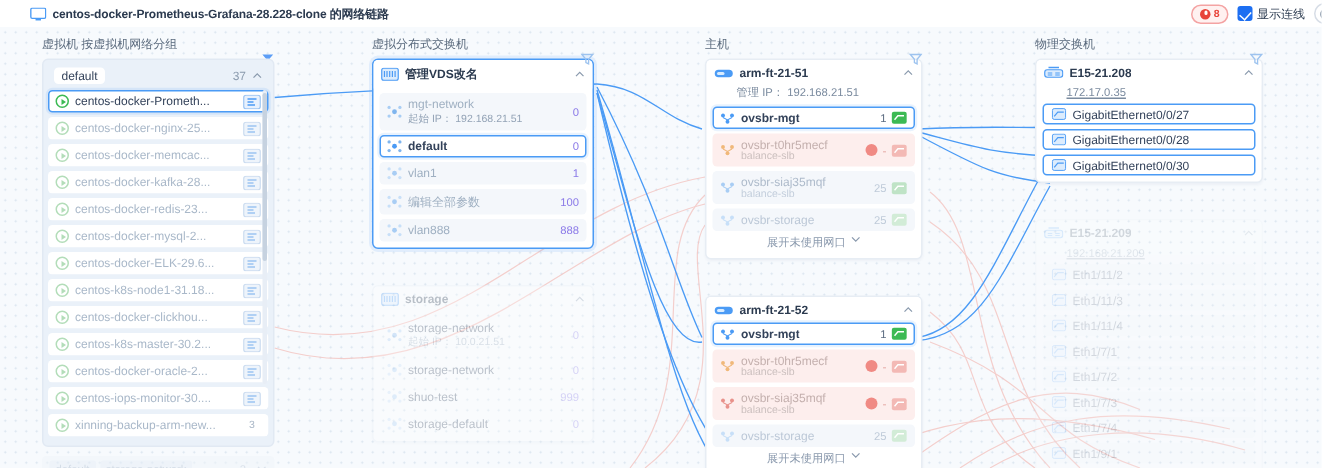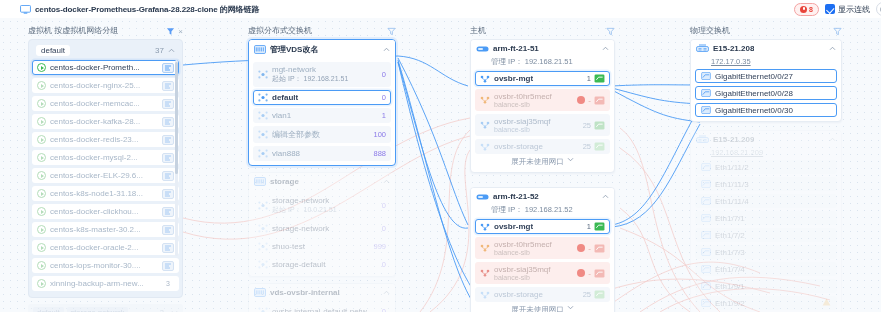--- a/index.html
+++ b/index.html
@@ -45,31 +45,31 @@
     background-color:#f7fafd;
     background-image: radial-gradient(#d9e3ee 0.6px, transparent 0.7px);
     background-size: 7px 7px;
     overflow:hidden;
   }
   svg.links{ position:absolute; left:0; top:0; width:881px; height:294px; pointer-events:none; }
 
   
   .col{ position:absolute; }
   .col-head{
-    display:flex;align-items:flex-end; height:12px; margin-bottom:3px;
+    display:flex;align-items:flex-start; height:12px; margin-bottom:3px;flex-direction:column;
   }
   .col-title{ font-size:8px; color:#5a6a7d; white-space:nowrap; }
   .funnel{ margin-left:auto; width:9px;height:9px; flex:none; }
   .col-x{ font-size:8px;color:#9fb0c2; margin-left:3px; }
 
   
   .grp{
     background:#fff; border-radius:4px; border:1px solid #e7edf4;
     box-shadow:0 1px 2px rgba(30,60,110,.05);
-    overflow:hidden; margin-bottom:6px;
+    overflow:hidden; margin-bottom:24px;
   }
   .grp.sel{ border:1.2px solid #4b9bf5; box-shadow:0 0 0 2px rgba(75,155,245,.13); }
   .grp-head{
     display:flex; align-items:center; gap:4px; padding:4px 5px;
     background:#fff;
   }
   .grp-head .gh-title{ font-size:8px;font-weight:bold;color:#2b3a4f; white-space:nowrap; overflow:hidden;text-overflow:ellipsis;}
   .chev{ margin-left:auto; width:7px;height:5px; flex:none;}
   .grp-body{ padding:0 4px 4px 4px; }
 
@@ -656,21 +656,20 @@
         <div class="grp-head">
           <svg class="ico" width="13" height="8" viewBox="0 0 13 8">
             <rect x="0.5" y="1.5" width="12" height="5" rx="2.5" fill="#4b9bf5"></rect>
             <rect x="2" y="3" width="5" height="2" rx="1" fill="#d9ecff"></rect>
           </svg>
           <span class="gh-title">arm-ft-21-52</span>
           <svg class="chev" viewBox="0 0 8 6">
             <path d="M1 4.5 L4 1.5 L7 4.5" fill="none" stroke="#8b9bae" stroke-width="1"></path>
           </svg>
         </div>
-        <div class="host-ip">管理 IP： 192.168.21.52</div>
         <div class="grp-body" style="padding-top:0">
           <div class="row sel" style="margin-top:0">
             <svg class="ico" width="10" height="8" viewBox="0 0 10 8">
               <circle cx="2" cy="2" r="1.3" fill="#4b9bf5"></circle>
                 <circle cx="8" cy="2" r="1.3" fill="#4b9bf5"></circle>
               <circle cx="5" cy="6.2" r="1.3" fill="#4b9bf5"></circle>
               <path d="M2 3.3 L5 5 L8 3.3" stroke="#4b9bf5" stroke-width=".7" fill="none"></path>
             </svg>
             <span class="row-label" style="font-weight:bold">ovsbr-mgt</span>
             <span class="nic-badge">

